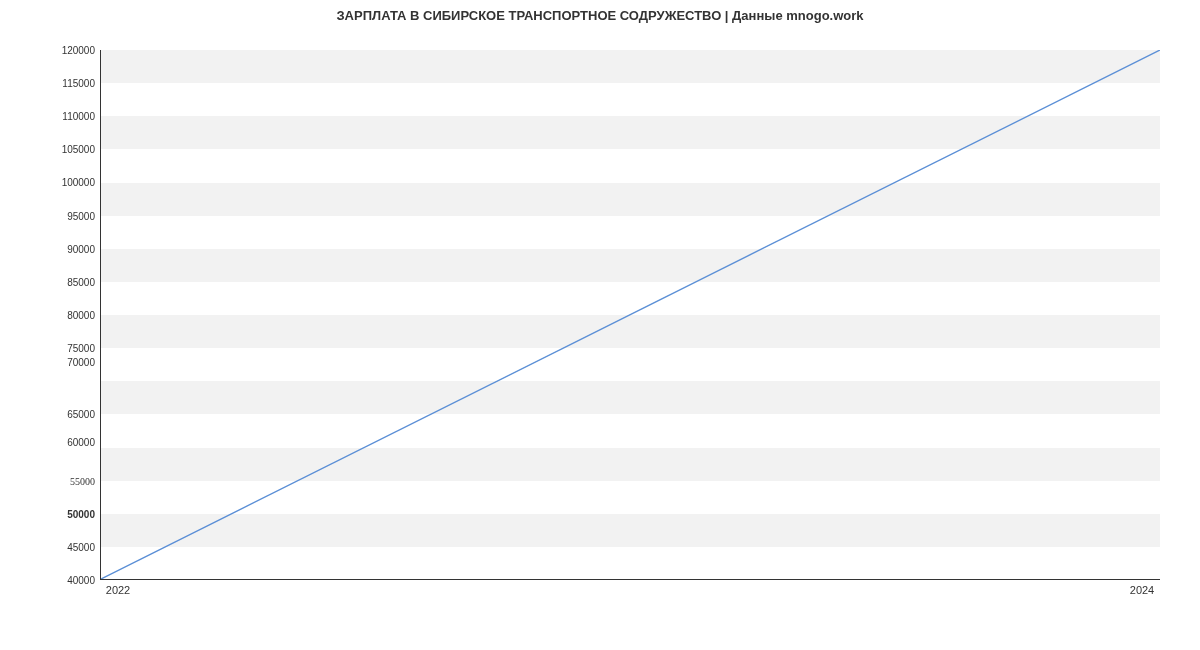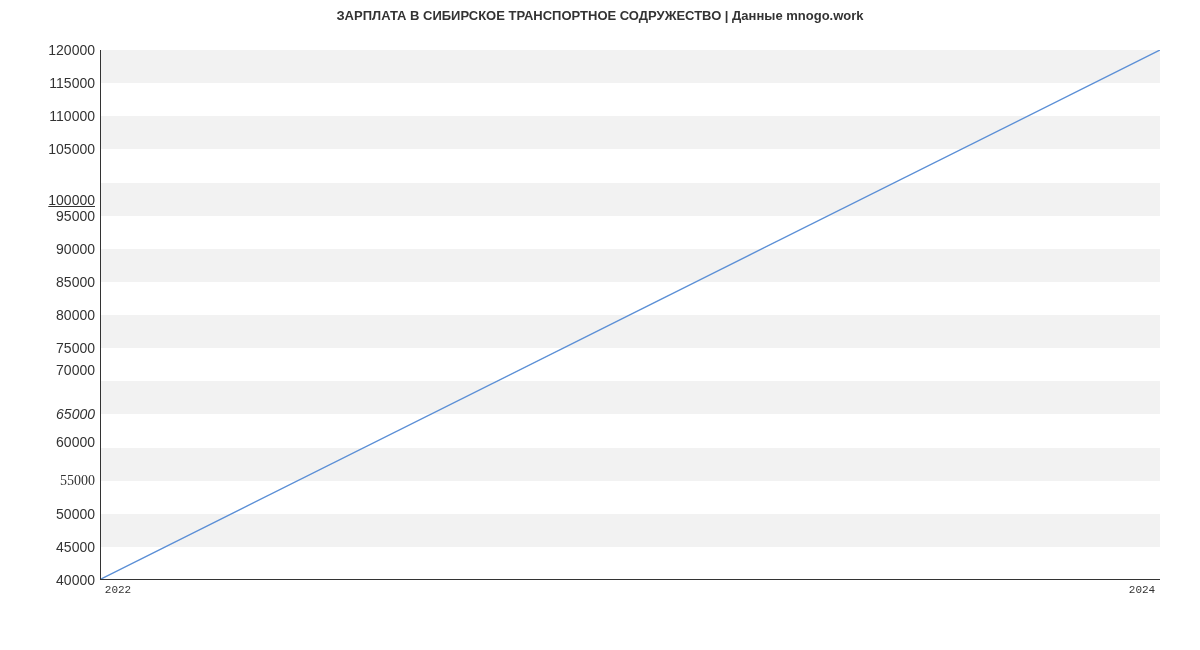--- a/index.html
+++ b/index.html
@@ -53,61 +53,60 @@
   .ylabels {
     position: absolute;
     left: 0;
     top: 50px;
     width: 95px;
     height: 530px;
   }
   .ylabel {
     position: absolute;
     right: 0;
-    font-size: 14px;
+    font-size: 10px;
     color: #333;
     transform: translateY(-50%);
     white-space: nowrap;
   }
   .xlabels {
     position: absolute;
     left: 100px;
     width: 1060px;
     top: 584px;
     height: 20px;
   }
   .xlabel {
     position: absolute;
     font-size: 11px;
     color: #333;
     transform: translateX(-50%);
     white-space: nowrap;
-    font-family: Liberation Mono, monospace;
   }
 </style>
 </head>
 <body>
 
 <div class="chart-wrap">
   <div class="title">ЗАРПЛАТА В  СИБИРСКОЕ ТРАНСПОРТНОЕ СОДРУЖЕСТВО | Данные mnogo.work</div>
 
   <div class="ylabels" id="ylabels">
       <div class="ylabel" style="top: 530px;">40000</div>
       <div class="ylabel" style="top: 496.875px;">45000</div>
-      <div class="ylabel" style="top: 463.75px;">50000</div>
+      <div class="ylabel" style="top: 463.75px; font-weight: bold;">50000</div>
       <div class="ylabel" style="top: 430.625px; font-family: Liberation Serif, serif;">55000</div>
       <div class="ylabel" style="top: 392px;">60000</div>
-      <div class="ylabel" style="top: 364.375px; font-style: italic;">65000</div>
-      <div class="ylabel" style="top: 320px;">70000</div>
+      <div class="ylabel" style="top: 364.375px;">65000</div>
+      <div class="ylabel" style="top: 312px;">70000</div>
       <div class="ylabel" style="top: 298.125px;">75000</div>
       <div class="ylabel" style="top: 265px; margin-left: 38px;">80000</div>
       <div class="ylabel" style="top: 231.875px;">85000</div>
       <div class="ylabel" style="top: 198.75px;">90000</div>
       <div class="ylabel" style="top: 165.625px;">95000</div>
-      <div class="ylabel" style="top: 150px; text-decoration: underline;">100000</div>
+      <div class="ylabel" style="top: 132px;">100000</div>
       <div class="ylabel" style="top: 99.375px;">105000</div>
       <div class="ylabel" style="top: 66.25px;">110000</div>
       <div class="ylabel" style="top: 33.125px;">115000</div>
       <div class="ylabel" style="top: 0px;">120000</div>
     </div>
 
   <div class="plot" id="plot">
     <div class="band" style="top: 463.75px; height: 33.125px;"></div>
       <div class="band" style="top: 397.5px; height: 33.125px;"></div>
       <div class="band" style="top: 331.25px; height: 33.125px;"></div>

